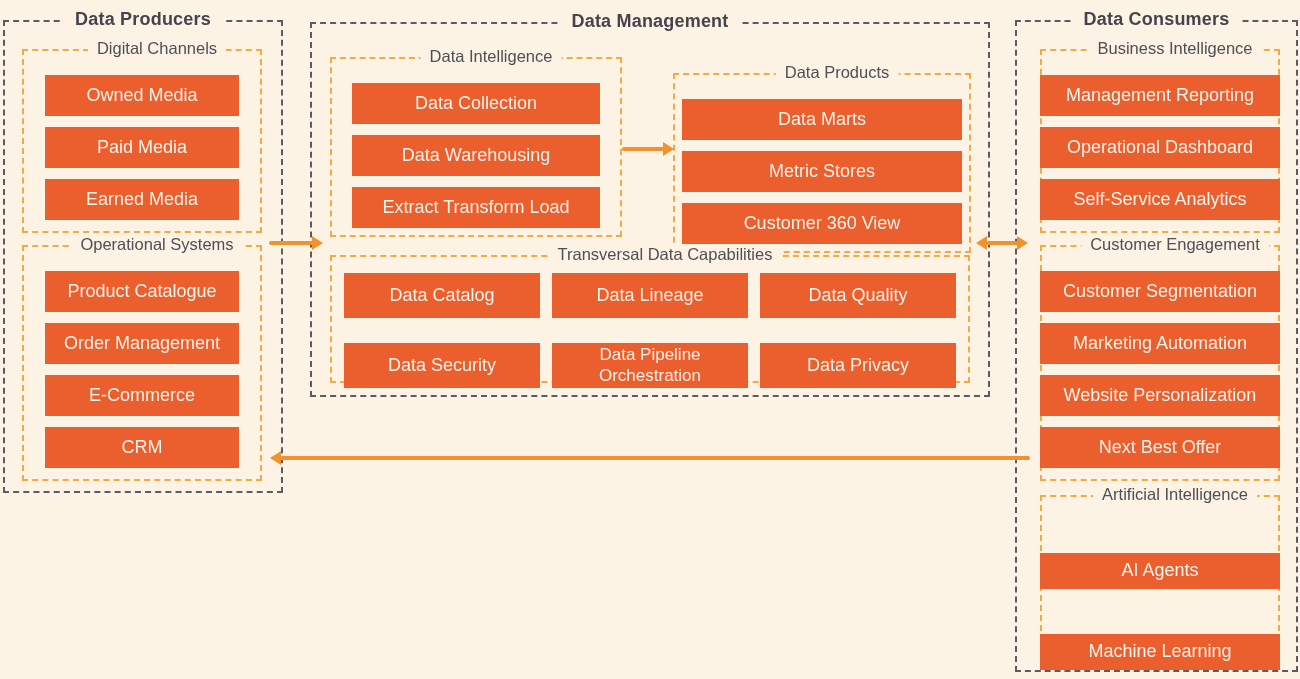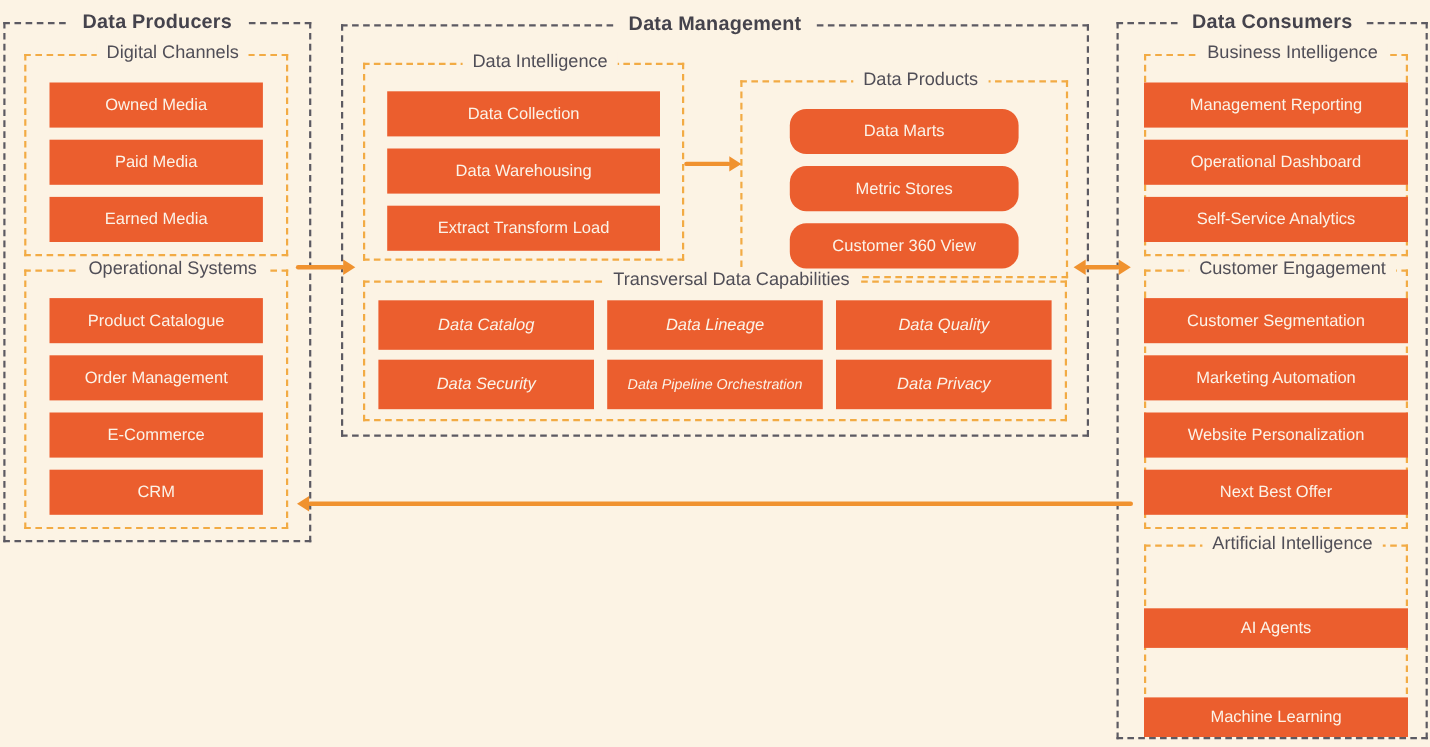--- a/index.html
+++ b/index.html
@@ -29,34 +29,34 @@
   .group{position:absolute;border:2px dashed var(--inner_border);}
   .group-title{
     position:absolute;top:-12px;left:50%;transform:translateX(-50%);
     background:var(--background);padding:0 9px;white-space:nowrap;
     font-size:16.5px;font-weight:400;color:var(--inner_title);margin-left:15px;
   }
   .items{display:flex;flex-direction:column;align-items:center;padding-top:24px;}
   .item{
     background:var(--box_fill);color:var(--box_text);
     display:flex;align-items:center;justify-content:center;text-align:center;
-    height:41px;margin-bottom:11px;font-size:15px;line-height:1.2;
+    height:41px;margin-bottom:11px;font-size:18px;line-height:1.2;
   }
-  .item.small{font-size:13px;}
+  .item.small{font-size:17px;}
   .w194 .item{width:194px;}
   .w248 .item{width:248px;}
-  .w244 .item{width:208px;border-radius:15px;}
+  .w244 .item{width:280px;}
   .w212 .item{width:240px;}
 
   
   .grid{
     display:grid;grid-template-columns:repeat(3,196px);
     column-gap:12px;row-gap:9px;justify-content:center;padding-top:16px;
   }
-  .grid .item{height:45px;margin-bottom:0;width:auto;font-style:italic;}
+  .grid .item{height:45px;margin-bottom:16px;width:auto;}
 
   
   .ai-items{padding-top:20px;}
   .ai-items .item{margin-bottom:9px;}
   .item.h46{height:46px;}
   .item.h36{height:36px;margin-top:36px;}
 
   
   .arrow{position:absolute;height:4px;background:var(--arrow);border-radius:2px;}
   .arrow.head-r::after{

